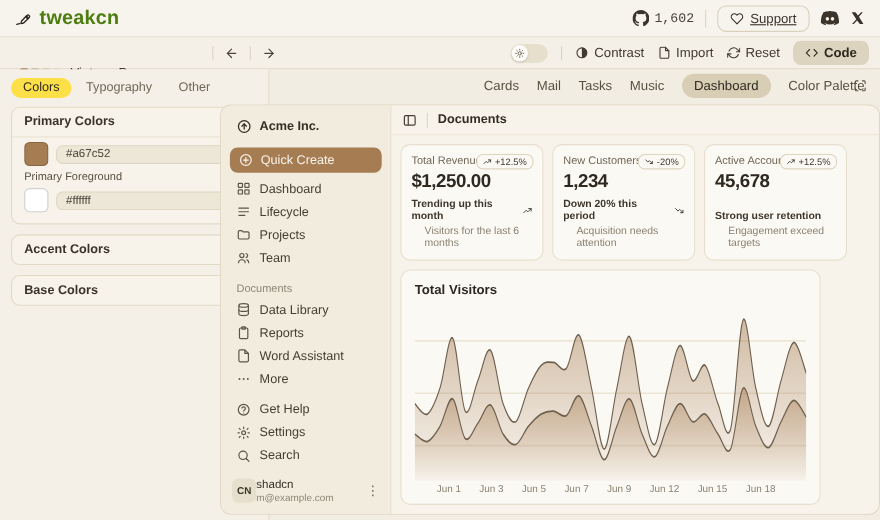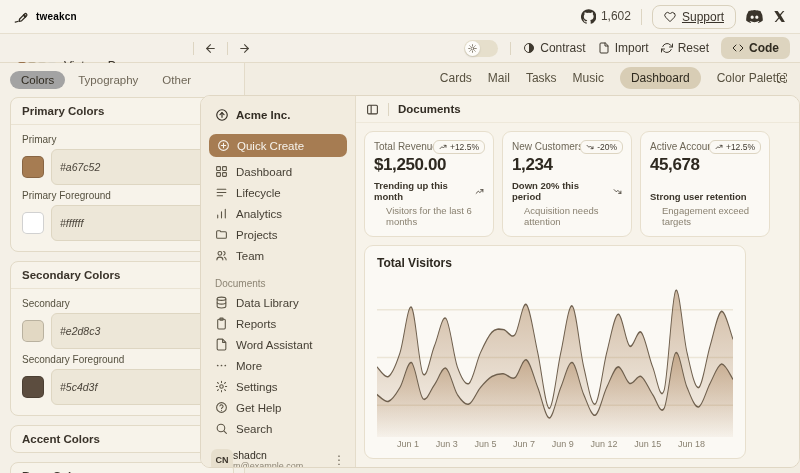--- a/index.html
+++ b/index.html
@@ -11,23 +11,23 @@
   }
   svg { display:block; }
   .ic { flex:0 0 auto; }
 
   
   .app-header {
     height:34px; display:flex; align-items:center; gap:8px;
     padding:0 14px; background:#f7f4ed; border-bottom:1px solid #e6dfcf;
   }
   .logo-wrap { display:flex; align-items:center; gap:7px; }
-  .logo-text { font-weight:700; font-size:10px; color:#000000; letter-spacing:.2px; }
+  .logo-text { font-weight:700; font-size:18px; color:#4d7c0f; letter-spacing:.2px; }
   .header-right { margin-left:auto; display:flex; align-items:center; gap:10px; }
-  .gh-stat { display:flex; align-items:flex-start; gap:5px; color:#4a443a; font-size:12px; }
+  .gh-stat { display:flex; align-items:flex-end; gap:5px; color:#4a443a; font-size:12px;font-family:Liberation Mono, monospace; }
   .vdiv { width:1px; height:16px; background:#ddd5c2; }
   .vdiv-s { width:1px; height:13px; background:#ddd5c2; }
   .support-btn {
     display:flex; align-items:center; gap:6px; border:1px solid #d9d1bd;
     border-radius:8px; padding:4px 11px; font-size:12px; color:#3a342b; background:transparent; cursor:pointer;text-decoration:underline;
   }
   .icon-btn { display:flex; align-items:center; color:#3a342b; background:none; border:none; cursor:pointer; }
 
   
   .toolbar {
@@ -53,37 +53,37 @@
   
   .main { display:flex; height:410px; }
 
   
   .editor-panel {
     width:245px; flex:0 0 245px; background:#f4f0e7; border-right:1px solid #e3dbc9;
     padding:8px 10px; overflow:hidden;
   }
   .editor-tabs { display:flex; gap:2px; align-items:center; margin-bottom:8px; }
   .editor-tab { padding:3px 11px; border-radius:999px; font-size:11.5px; color:#6f6758; background:none; border:none; cursor:pointer; }
-  .editor-tab.active { background:#a3a3a3; color:#2f2a1f; }
+  .editor-tab.active { background:#fde047; color:#2f2a1f; }
   .section-card {
     background:#f7f3ea; border:1px solid #e2dac7; border-radius:8px; margin-bottom:9px;
   }
   .section-head {
     display:flex; align-items:center; justify-content:space-between;
     padding:7px 11px; font-size:11.5px; font-weight:600; color:#3a332a; cursor:pointer;
   }
   .section-head.expanded { border-bottom:1px solid #eae3d3;text-align:center; }
   .section-head .chev { color:#6f6758; }
   .section-body { padding:4px 11px 10px; }
   .field-label { font-size:10px; color:#55503f; margin:5px 0 4px; }
   .field-row { display:flex; gap:7px; align-items:center; }
   .color-swatch { width:22px; height:22px; border-radius:5px; border:1px solid rgba(0,0,0,.18); cursor:pointer; }
   .hex-input {
-    flex:1; height:36px; background:#ede7d8; border:1px solid #ded6c2; border-radius:6px;
-    font-family:"Liberation Sans", sans-serif; font-size:10.5px; color:#4a443a; padding:0 8px; outline:none;font-style:italic;
+    flex:1; height:17px; background:#ede7d8; border:1px solid #ded6c2; border-radius:6px;
+    font-family:"Liberation Sans", sans-serif; font-size:10.5px; color:#4a443a; padding:0 8px; outline:none;
   }
 
   
   .preview-area { flex:1; display:flex; flex-direction:column; min-width:0;align-items:flex-end; }
   .preview-tabs { height:30px; display:flex; align-items:center; gap:16px; padding:0 14px; position:relative; }
   .preview-tab { font-size:12px; color:#57503f; background:none; border:none; cursor:pointer; }
   .preview-tab.active { background:#d8cdb5; color:#2f2a1f; padding:4px 11px; border-radius:999px; }
   .fullscreen-btn { position:absolute; right:12px; color:#57503f; background:none; border:none; cursor:pointer; }
 
   .preview-frame {
@@ -266,53 +266,32 @@
     </div>
 
     <div class="section-card">
       <div class="section-head expanded">
         <span>Primary Colors</span>
         <svg class="chev" width="11" height="11" viewBox="0 0 24 24" fill="none" stroke="currentColor" stroke-width="2" stroke-linecap="round" stroke-linejoin="round">
             <path d="M6 15l6-6 6 6"></path>
           </svg>
       </div>
       <div class="section-body">
-        <div class="field-label">Primary</div>
         <div class="field-row">
           <div class="color-swatch" style="background: rgb(166, 124, 82);"></div>
           <input class="hex-input" value="#a67c52" style="">
         </div>
         <div class="field-label">Primary Foreground</div>
         <div class="field-row">
           <div class="color-swatch" style="background: rgb(255, 255, 255);"></div>
           <input class="hex-input" value="#ffffff" style="">
         </div>
       </div>
     </div>
 
-    <div class="section-card">
-      <div class="section-head expanded">
-        <span>Secondary Colors</span>
-        <svg class="chev" width="11" height="11" viewBox="0 0 24 24" fill="none" stroke="currentColor" stroke-width="2" stroke-linecap="round" stroke-linejoin="round">
-            <path d="M6 15l6-6 6 6"></path>
-          </svg>
-      </div>
-      <div class="section-body">
-        <div class="field-label">Secondary</div>
-        <div class="field-row">
-          <div class="color-swatch" style="background: rgb(226, 216, 195);"></div>
-          <input class="hex-input" value="#e2d8c3" style="">
-        </div>
-        <div class="field-label">Secondary Foreground</div>
-        <div class="field-row">
-          <div class="color-swatch" style="background: rgb(92, 77, 63);"></div>
-          <input class="hex-input" value="#5c4d3f" style="">
-        </div>
-      </div>
-    </div>
 
     <div class="section-card">
       <div class="section-head">
         <span>Accent Colors</span>
         <svg class="chev" width="11" height="11" viewBox="0 0 24 24" fill="none" stroke="currentColor" stroke-width="2" stroke-linecap="round" stroke-linejoin="round">
             <path d="M6 9l6 6 6-6"></path>
           </svg>
       </div>
     </div>
     <div class="section-card">
@@ -371,26 +350,20 @@
             </svg>
           <span>Dashboard</span>
         </button>
         <button class="nav-item">
           <svg class="ic" width="13" height="13" viewBox="0 0 24 24" fill="none" stroke="currentColor" stroke-width="2" stroke-linecap="round">
               <path d="M4 6h16M4 12h16M4 18h10"></path>
             </svg>
           <span>Lifecycle</span>
         </button>
         <button class="nav-item">
-          <svg class="ic" width="13" height="13" viewBox="0 0 24 24" fill="none" stroke="currentColor" stroke-width="2" stroke-linecap="round">
-              <path d="M5 20v-5M12 20V9M19 20V4"></path>
-            </svg>
-          <span>Analytics</span>
-        </button>
-        <button class="nav-item">
           <svg class="ic" width="13" height="13" viewBox="0 0 24 24" fill="none" stroke="currentColor" stroke-width="2" stroke-linejoin="round">
               <path d="M3 7a2 2 0 012-2h4l2 2h8a2 2 0 012 2v8a2 2 0 01-2 2H5a2 2 0 01-2-2z"></path>
             </svg>
           <span>Projects</span>
         </button>
         <button class="nav-item">
           <svg class="ic" width="13" height="13" viewBox="0 0 24 24" fill="none" stroke="currentColor" stroke-width="2" stroke-linecap="round" stroke-linejoin="round">
               <circle cx="9" cy="8" r="3.5"></circle>
               <path d="M3.5 20c0-3 2.5-5 5.5-5s5.5 2 5.5 5"></path>
               <path d="M16 4.6a3.5 3.5 0 010 6.8"></path>
@@ -428,32 +401,32 @@
               <circle cx="12" cy="12" r="1.6"></circle>
               <circle cx="19" cy="12" r="1.6"></circle>
             </svg>
           <span>More</span>
         </button>
 
         <div class="sidebar-spacer"></div>
 
         <button class="nav-item">
           <svg class="ic" width="13" height="13" viewBox="0 0 24 24" fill="none" stroke="currentColor" stroke-width="2" stroke-linecap="round">
-              <circle cx="12" cy="12" r="3.2"></circle>
-              <path d="M12 2.5v2.2M12 19.3v2.2M4.6 4.6l1.6 1.6M17.8 17.8l1.6 1.6M2.5 12h2.2M19.3 12h2.2M4.6 19.4l1.6-1.6M17.8 6.2l1.6-1.6"></path>
-            </svg>
-          <span>Settings</span>
-        </button>
-        <button class="nav-item">
-          <svg class="ic" width="13" height="13" viewBox="0 0 24 24" fill="none" stroke="currentColor" stroke-width="2" stroke-linecap="round">
               <circle cx="12" cy="12" r="9"></circle>
               <path d="M9.1 9a3 3 0 015.8 1c0 2-2.9 2.6-2.9 4"></path>
               <path d="M12 17.5h.01"></path>
             </svg>
           <span>Get Help</span>
+        </button>
+        <button class="nav-item">
+          <svg class="ic" width="13" height="13" viewBox="0 0 24 24" fill="none" stroke="currentColor" stroke-width="2" stroke-linecap="round">
+              <circle cx="12" cy="12" r="3.2"></circle>
+              <path d="M12 2.5v2.2M12 19.3v2.2M4.6 4.6l1.6 1.6M17.8 17.8l1.6 1.6M2.5 12h2.2M19.3 12h2.2M4.6 19.4l1.6-1.6M17.8 6.2l1.6-1.6"></path>
+            </svg>
+          <span>Settings</span>
         </button>
         <button class="nav-item">
           <svg class="ic" width="13" height="13" viewBox="0 0 24 24" fill="none" stroke="currentColor" stroke-width="2" stroke-linecap="round">
               <circle cx="11" cy="11" r="7"></circle>
               <path d="M21 21l-4.3-4.3"></path>
             </svg>
           <span>Search</span>
         </button>
 
         <div class="user-row">

